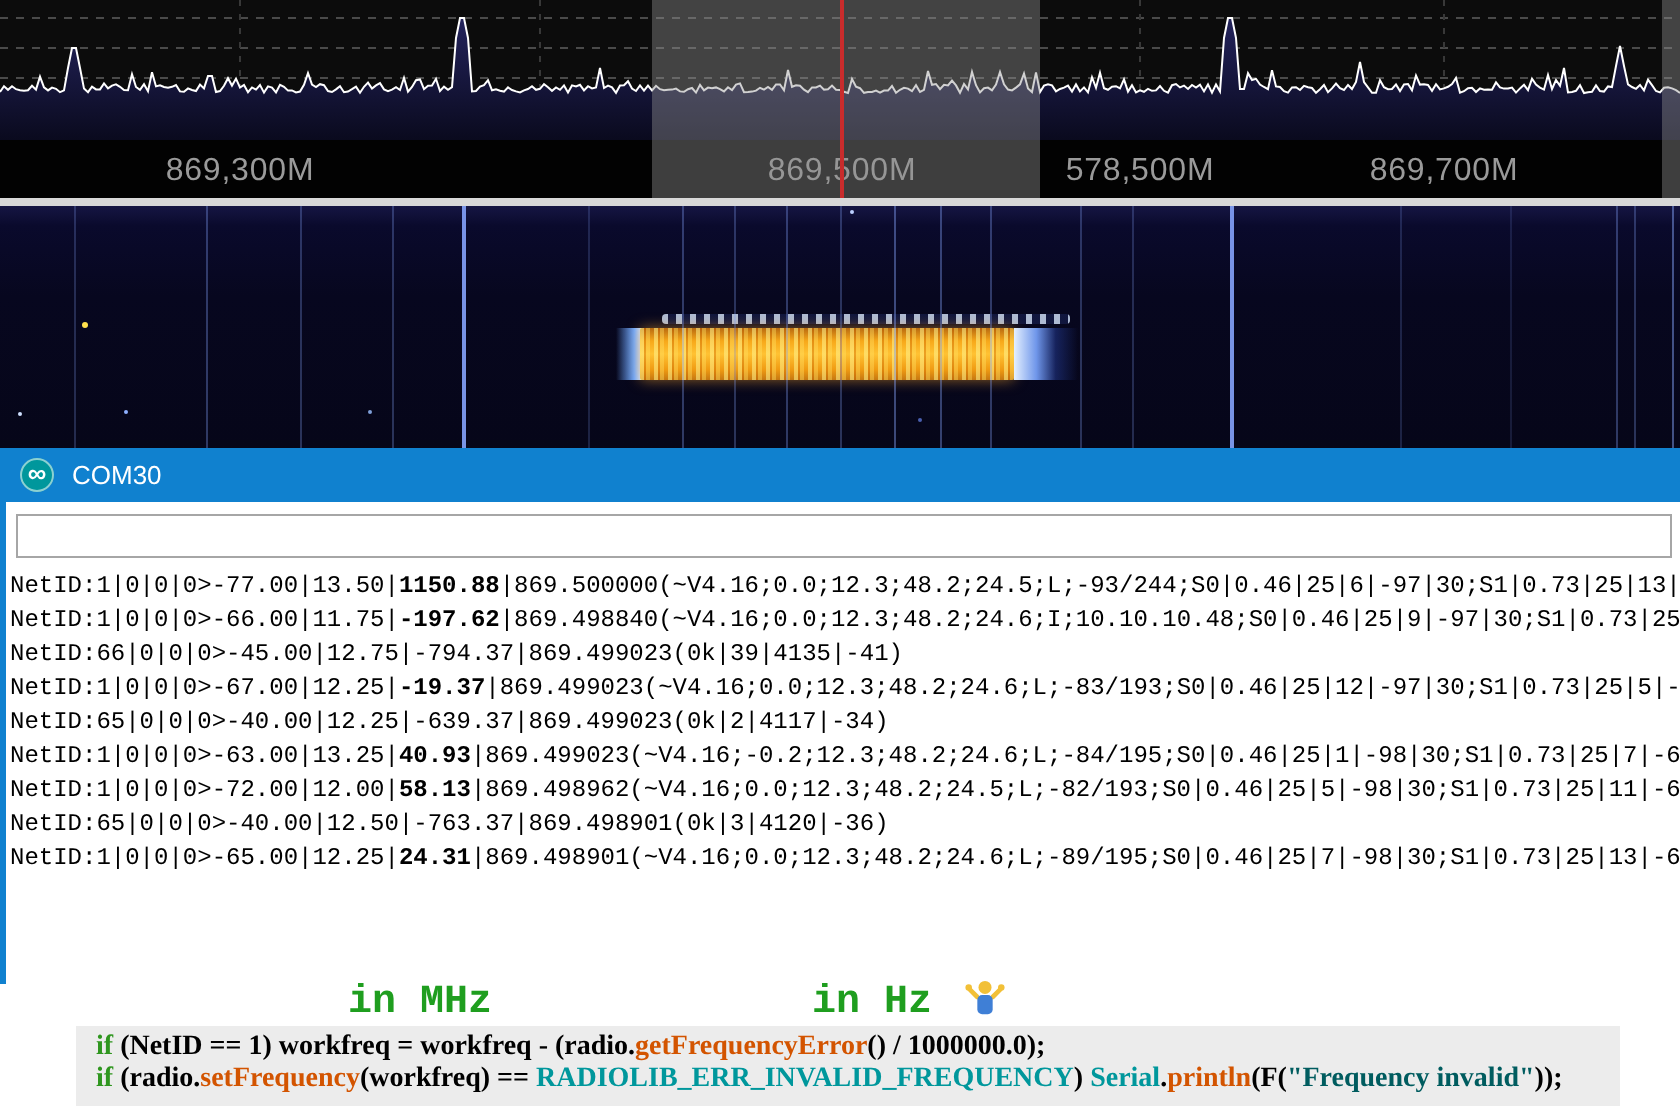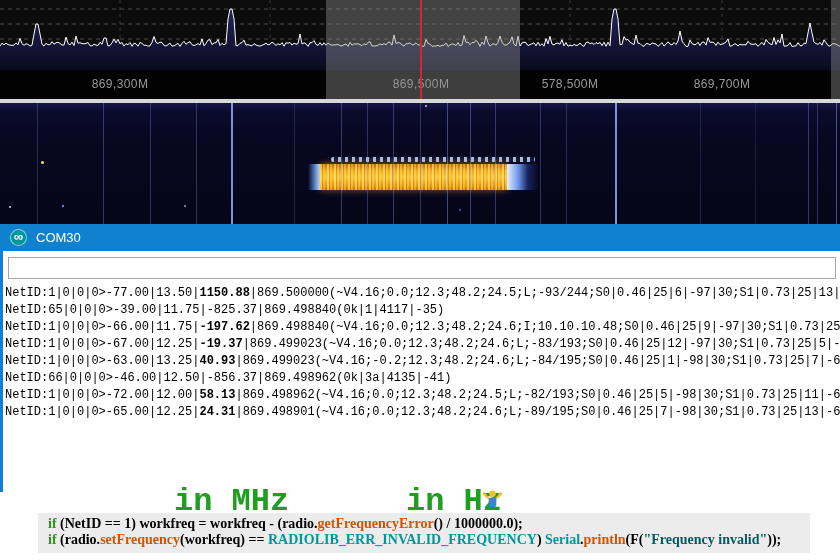--- a/index.html
+++ b/index.html
@@ -3,21 +3,21 @@
 <meta charset="utf-8">
 <style>
   html,body{margin:0;padding:0;background:#fff;}
   .screen{position:relative;width:840px;height:560px;background:#fff;overflow:hidden;
           font-family:"Liberation Sans",sans-serif;}
 
   
   .spectrum-panel{position:absolute;left:0;top:0;width:840px;height:99px;background:#0c0c0c;}
   #spec{position:absolute;left:0;top:0;display:block;}
   .freq-scale{position:absolute;left:0;top:70px;width:840px;height:29px;background:#020202;}
-  .tick{position:absolute;top:7px;transform:translateX(-50%);color:#9a9a9a;font-size:12px;letter-spacing:.4px;}
+  .tick{position:absolute;top:7px;transform:translateX(-50%);color:#9a9a9a;font-size:16px;letter-spacing:.4px;}
   .hl{position:absolute;top:0;height:99px;background:rgba(145,145,145,.42);}
   .marker{position:absolute;top:0;width:2px;height:99px;background:#c92c2c;}
 
   .gap-line{position:absolute;left:0;top:99px;width:840px;height:4px;background:#d8d8d8;}
 
   
   .waterfall{position:absolute;left:0;top:103px;width:840px;height:121px;overflow:hidden;
     background:linear-gradient(180deg,#151543 0px,#0a0a2c 10px,#07071f 45px,#060619 121px);}
   .wline{position:absolute;top:0;height:121px;background:#7e9bf0;}
   .wdot{position:absolute;border-radius:50%;}
@@ -43,21 +43,21 @@
   .win-body{position:absolute;left:0;top:251px;width:840px;height:241px;background:#fff;
     border-left:3px solid #1081cf;box-sizing:border-box;}
   .serial-input{position:absolute;left:5px;top:6px;width:820px;height:20px;border:1px solid #a6a6a6;
     background:#fff;font:12px "Liberation Sans",sans-serif;padding:0 3px;}
   .serial-log{position:absolute;left:0;top:34px;width:835px;height:206px;overflow:hidden;
     font-family:"Liberation Mono",monospace;font-size:12px;line-height:17px;color:#000;
     white-space:nowrap;padding-left:2px;}
   .log-line b{font-weight:bold;}
 
   
-  .ann{position:absolute;font-family:"Liberation Mono",monospace;font-weight:bold;font-size:32px;
+  .ann{position:absolute;font-family:"Liberation Mono",monospace;font-weight:bold;font-size:20px;
     line-height:26px;color:#1f9e1f;}
   .ann-mhz{left:174px;top:489px;}
   .ann-hz{left:377px;top:489px;margin-left:29px;}
   .shrug{position:absolute;left:481px;top:487px;width:23px;height:23px;}
   .code{position:absolute;left:38px;top:513px;width:762px;background:#ececec;
     padding:3px 0 5px 10px;font-family:Liberation Serif, serif;font-weight:bold;
     font-size:14px;line-height:16px;white-space:nowrap;overflow:hidden;}
 </style>
 </head>
 <body>
@@ -132,26 +132,27 @@
     </div>
 
   <div class="titlebar">
     <div class="ard">∞</div>
     <div class="title">COM30</div>
   </div>
   <div class="win-body">
     <input class="serial-input" value="" style="">
     <div class="serial-log" id="serial-log">
         <div class="log-line"><span>NetID:1|0|0|0&gt;-77.00|13.50|</span><b>1150.88</b><span>|869.500000(~V4.16;0.0;12.3;48.2;24.5;L;-93/244;S0|0.46|25|6|-97|30;S1|0.73|25|13|-64|30;</span></div>
-        <div class="log-line"><span>NetID:65|0|0|0&gt;-39.00|11.75|-825.37|869.498840(0k|1|4117|-35)</span></div>
         <div class="log-line"><span>NetID:1|0|0|0&gt;-66.00|11.75|</span><b>-197.62</b><span>|869.498840(~V4.16;0.0;12.3;48.2;24.6;I;10.10.10.48;S0|0.46|25|9|-97|30;S1|0.73|25|2|-64|30;</span></div>
+        <div class="log-line"><span>NetID:66|0|0|0&gt;-45.00|12.75|-794.37|869.499023(0k|39|4135|-41)</span></div>
         <div class="log-line"><span>NetID:1|0|0|0&gt;-67.00|12.25|</span><b>-19.37</b><span>|869.499023(~V4.16;0.0;12.3;48.2;24.6;L;-83/193;S0|0.46|25|12|-97|30;S1|0.73|25|5|-64|30;</span></div>
+        <div class="log-line"><span>NetID:65|0|0|0&gt;-40.00|12.25|-639.37|869.499023(0k|2|4117|-34)</span></div>
         <div class="log-line"><span>NetID:1|0|0|0&gt;-63.00|13.25|</span><b>40.93</b><span>|869.499023(~V4.16;-0.2;12.3;48.2;24.6;L;-84/195;S0|0.46|25|1|-98|30;S1|0.73|25|7|-64|30;</span></div>
-        <div class="log-line"><span>NetID:66|0|0|0&gt;-46.00|12.50|-856.37|869.498962(0k|3a|4135|-41)</span></div>
         <div class="log-line"><span>NetID:1|0|0|0&gt;-72.00|12.00|</span><b>58.13</b><span>|869.498962(~V4.16;0.0;12.3;48.2;24.5;L;-82/193;S0|0.46|25|5|-98|30;S1|0.73|25|11|-64|30;</span></div>
+        <div class="log-line"><span>NetID:65|0|0|0&gt;-40.00|12.50|-763.37|869.498901(0k|3|4120|-36)</span></div>
         <div class="log-line"><span>NetID:1|0|0|0&gt;-65.00|12.25|</span><b>24.31</b><span>|869.498901(~V4.16;0.0;12.3;48.2;24.6;L;-89/195;S0|0.46|25|7|-98|30;S1|0.73|25|13|-64|30;</span></div>
       </div>
   </div>
 
   <div class="ann ann-mhz" style="color: rgb(31, 158, 31);">in MHz</div>
   <div class="ann ann-hz" style="color: rgb(31, 158, 31);">in Hz</div>
   <svg class="shrug" viewBox="0 0 24 24">
     <path d="M8 12 L4 8" stroke="#f2c037" stroke-width="2.4" stroke-linecap="round"></path>
     <path d="M16 12 L20 8" stroke="#f2c037" stroke-width="2.4" stroke-linecap="round"></path>
     <circle cx="3.5" cy="7" r="1.7" fill="#f2c037"></circle>

